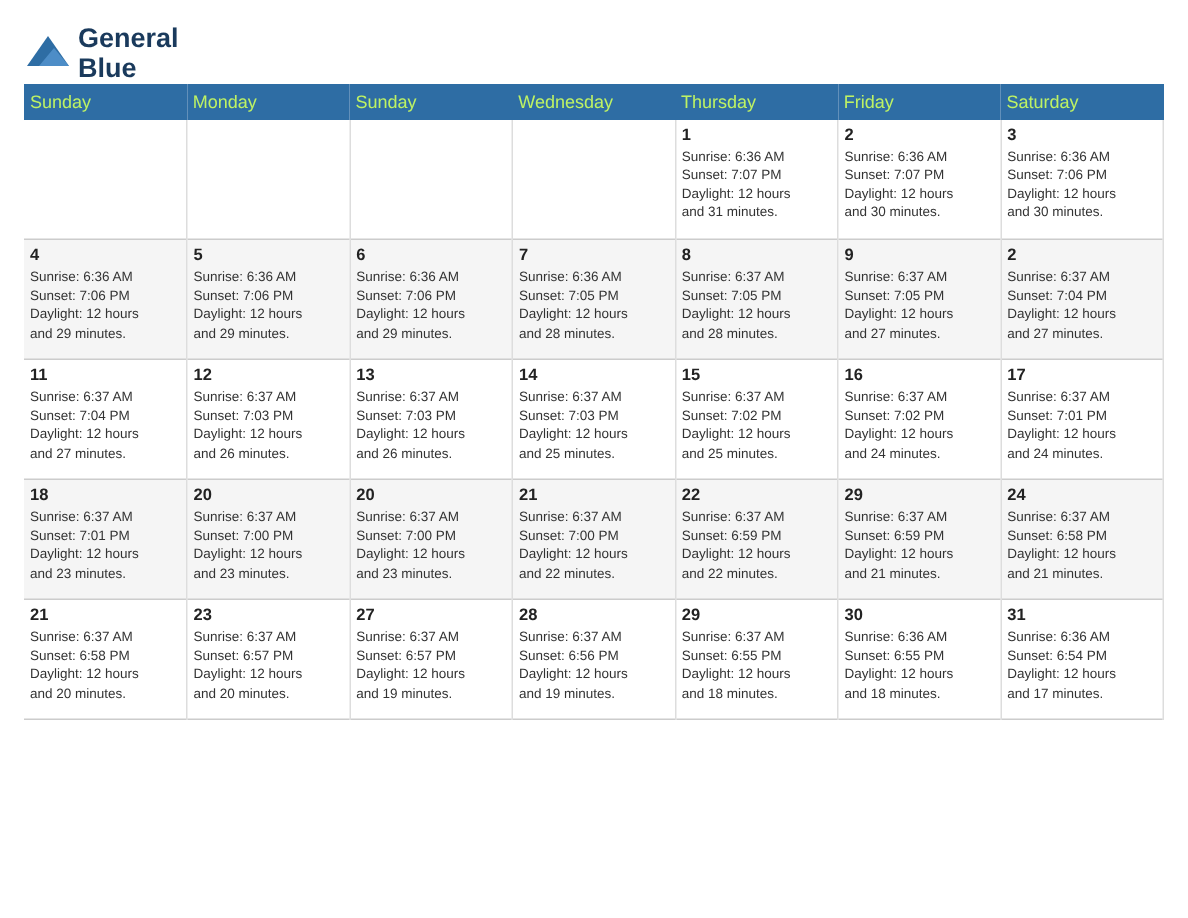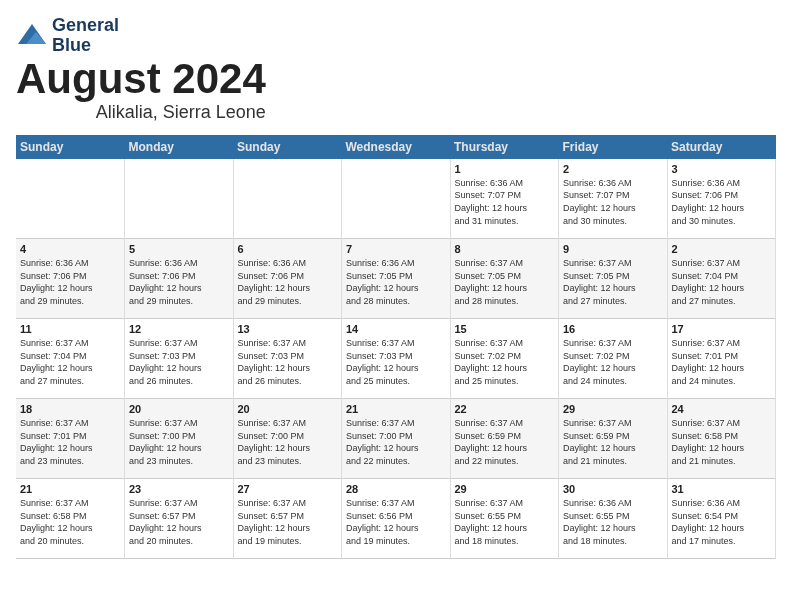--- a/index.html
+++ b/index.html
@@ -7,22 +7,20 @@
       font-family: Arial, sans-serif;
       background: #fff;
       width: 792px;
       min-height: 612px;
       padding: 16px;
     }
     .header {
       display: flex;
       justify-content: space-between;
       align-items: flex-start;
-      margin-bottom: 12px;
-      flex-direction: column;
     }
     .logo {
       display: flex;
       align-items: center;
     }
     .logo-text {
       font-size: 18px;
       font-weight: bold;
       color: #1a3a5c;
       line-height: 1.1;
@@ -45,25 +43,25 @@
       font-size: 18px;
       color: #333;
     }
     table {
       width: 100%;
       border-collapse: collapse;
       table-layout: fixed;
     }
     thead th {
       background-color: #2e6da4;
-      color: #e5e5e5;
+      color: #bef264;
       font-size: 12px;
       padding: 5px 4px;
       text-align: left;
-      font-weight: bold;
+      font-weight: normal;
     }
     tbody tr {
       border-bottom: 1px solid #ccc;
     }
     tbody td {
       vertical-align: top;
       padding: 4px 4px;
       font-size: 9.5px;
       color: #222;
       border-right: 1px solid #ddd;
@@ -95,24 +93,20 @@
   <div class="logo">
     <svg class="logo-icon" viewBox="0 0 32 28">
       <polygon points="16,2 30,22 2,22" fill="#2e6da4"></polygon>
       <polygon points="20,10 30,22 10,22" fill="#5b9bd5" opacity="0.7"></polygon>
     </svg>
     <div class="logo-text">
       <div>General</div>
       <div>Blue</div>
     </div>
   </div>
-  <div class="title-block">
-    <div class="month-title">August 2024</div>
-    <div class="subtitle">Alikalia, Sierra Leone</div>
-  </div>
 </div>
 
 <table>
   <thead>
     <tr>
     <th>Sunday</th>
         <th>Monday</th>
         <th>Sunday</th>
         <th>Wednesday</th>
         <th>Thursday</th>

